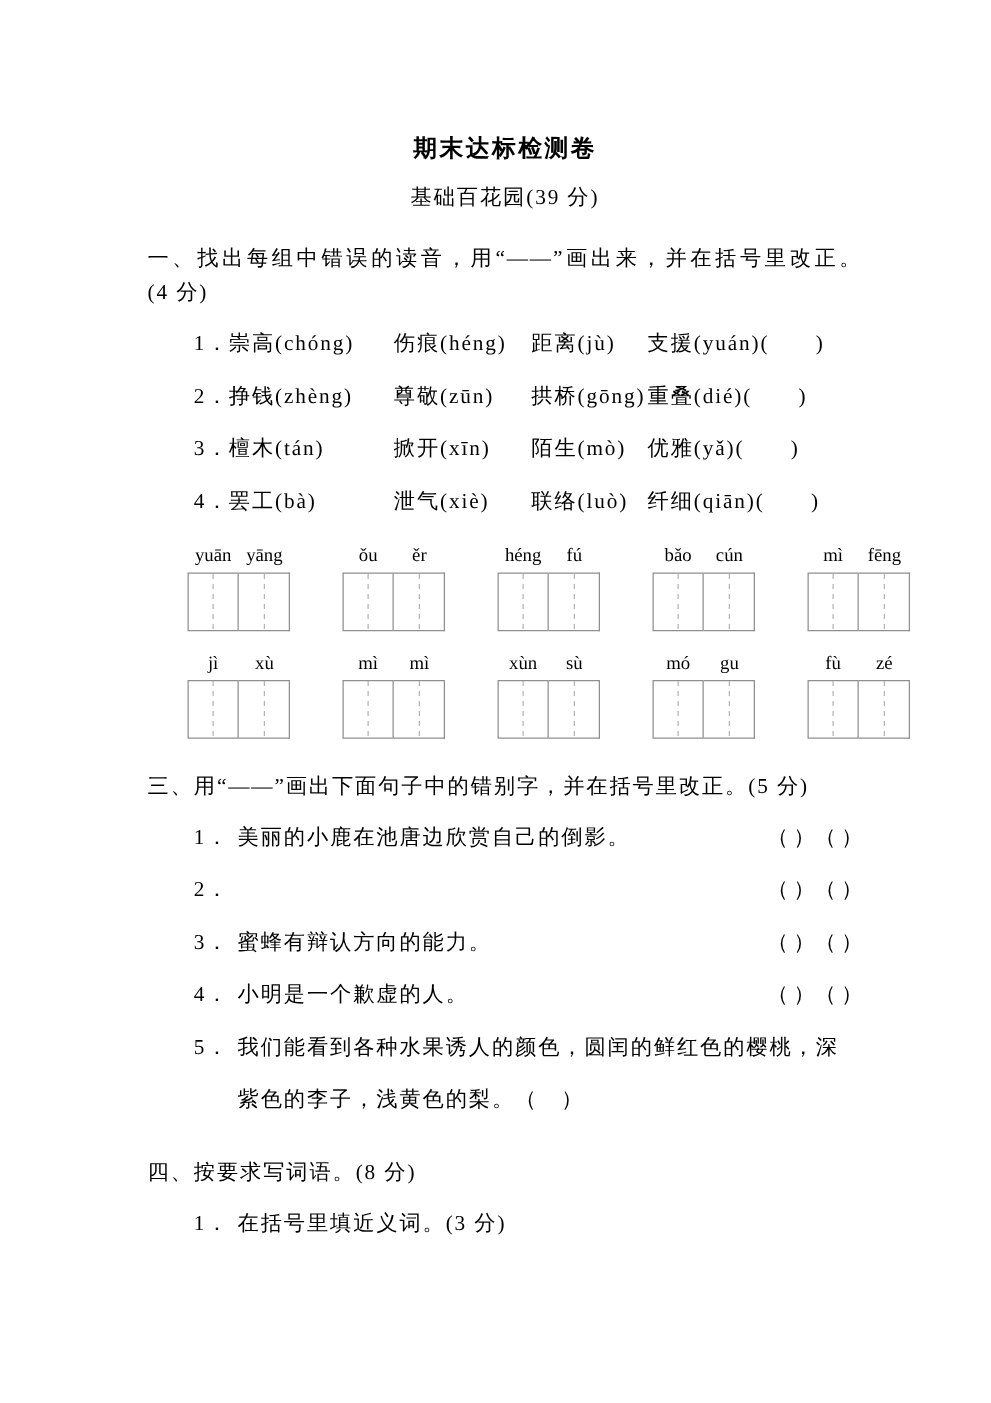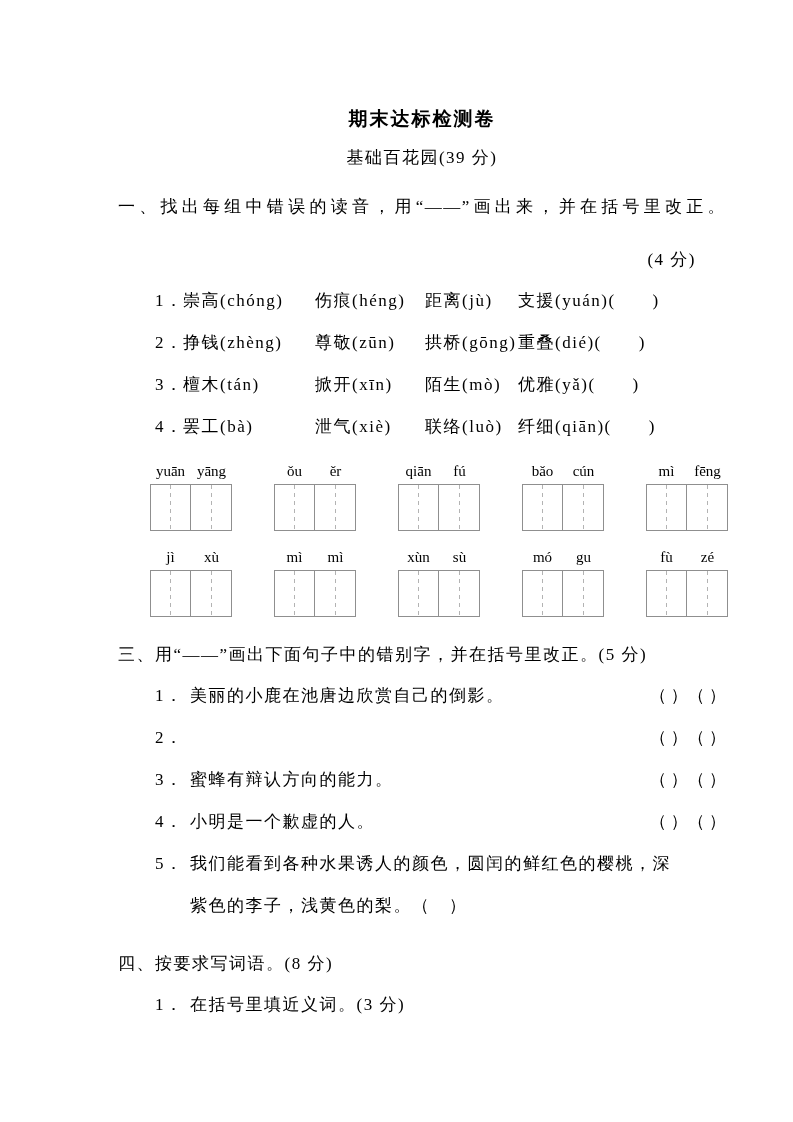--- a/index.html
+++ b/index.html
@@ -1,27 +1,27 @@
 <!DOCTYPE html>
 <html><head>
 <meta charset="utf-8">
 <style>
   html, body { margin:0; padding:0; background:#ffffff; }
   .page {
     position:relative; width:793px; height:1122px; background:#ffffff; color:#000;
     font-family:"Liberation Serif","DejaVu Serif",serif; font-size:17px;
-    padding:100px 67px 30px 118px; box-sizing:border-box;
+    padding:100px 103px 30px 118px; box-sizing:border-box;
     letter-spacing:1.5px; overflow:hidden;
   }
   .title { font-size:19px; font-weight:bold; text-align:center; letter-spacing:2px; margin-top:6px; }
   .subtitle { text-align:center; margin-top:14px; }
 
   .sec-heading { margin-top:26px; }
   .justify-line { text-align:justify; text-align-last:justify; }
-  .score-line { margin-top:30px; text-align:right; padding-right:30px; }
+  .score-line { margin-top:4px; text-align:left; padding-right:30px; }
 
   
   .s1-block { margin-top:8px; margin-left:37px; }
   .s1-row { display:grid; grid-template-columns:28px 132px 110px 93px auto; align-items:center; height:42px; }
   .s1-last { white-space:nowrap; }
 
   
   .py-row { display:flex; gap:42px; margin-left:32px; margin-top:12px; }
   .py-row.second { margin-top:14px; }
   .py-group { display:flex; }
@@ -104,21 +104,21 @@
           <div class="py-label">ǒu</div>
           <div class="py-box"></div>
         </div>
       <div class="py-col">
           <div class="py-label">ěr</div>
           <div class="py-box"></div>
         </div>
     </div>
     <div class="py-group">
       <div class="py-col">
-          <div class="py-label">qiān</div>
+          <div class="py-label">héng</div>
           <div class="py-box"></div>
         </div>
       <div class="py-col">
           <div class="py-label">fú</div>
           <div class="py-box"></div>
         </div>
     </div>
     <div class="py-group">
       <div class="py-col">
           <div class="py-label">bǎo</div>

